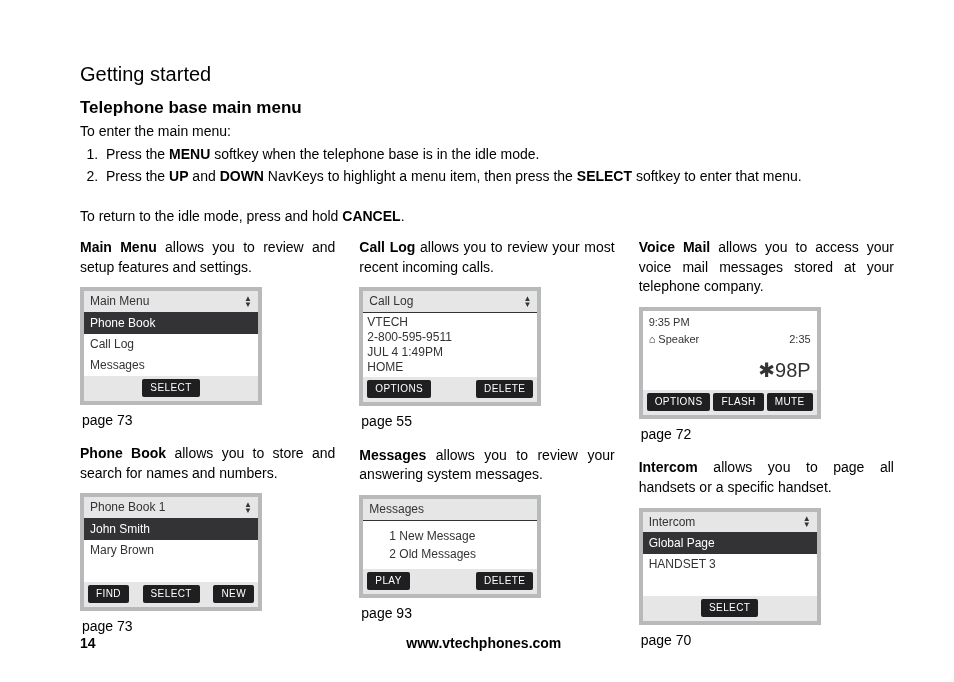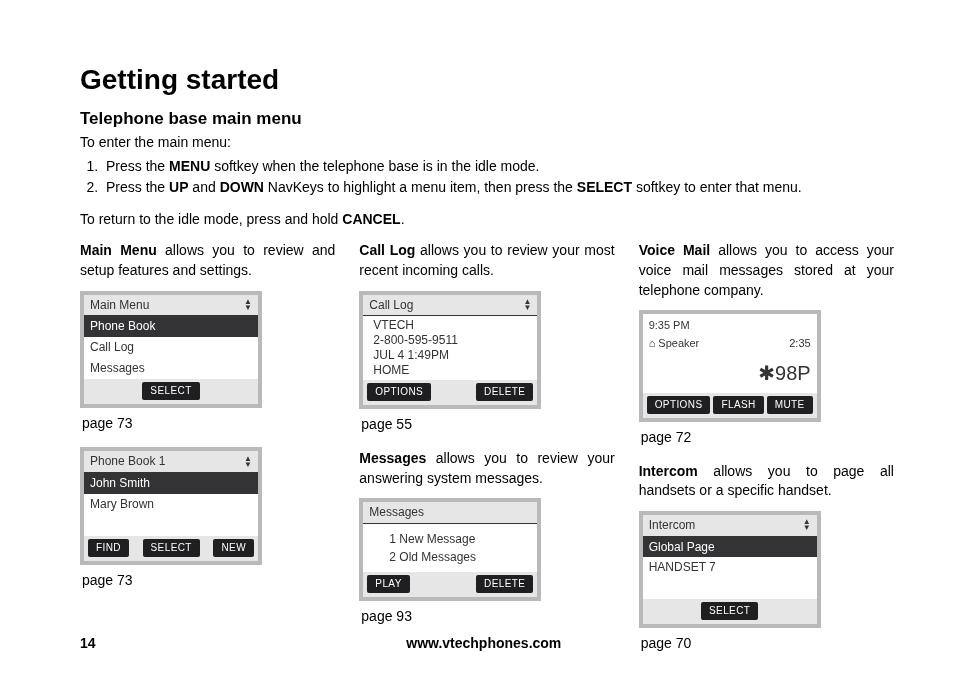--- a/index.html
+++ b/index.html
@@ -7,24 +7,24 @@
     font-family: Arial, Helvetica, sans-serif;
     width: 954px;
     height: 682px;
     background: #fff;
     color: #000;
     font-size: 14px;
     line-height: 1.4;
     padding: 60px 60px 20px 80px;
     position: relative;
   }
-  h1 { font-size: 28px; font-weight: bold; margin-bottom: 8px; }
+  h1 { font-size: 20px; font-weight: normal; margin-bottom: 8px; }
   h2 { font-size: 17px; font-weight: bold; margin-bottom: 2px; }
   .intro { margin-bottom: 4px; }
-  ol { margin-left: 22px; margin-bottom: 12px; }
+  ol { margin-left: 22px; margin-bottom: 20px; }
   ol li { margin-bottom: 2px; padding-left: 4px; }
   .underline { }
   .columns {
     display: flex;
     gap: 24px;
     margin-top: 12px;
   }
   .col { flex: 1; min-width: 0; }
   .desc { font-size: 14px; margin-bottom: 10px; text-align: justify; }
   .desc b { font-weight: bold; }
@@ -127,20 +127,21 @@
         <div class="row selected">Phone Book</div>
         <div class="row">Call Log</div>
         <div class="row">Messages</div>
       </div>
       <div class="softkeys">
         <span class="softkey">SELECT</span>
       </div>
     </div>
     <p class="page-ref">page 73</p>
 
+    <p class="desc"><b>Phone Book</b><span> allows you to store and search for names and numbers.</span></p>
 
     <div class="screen">
       <div class="screen-title">
         <span>Phone Book     1</span>
         <span class="arrows">
             <span>▲</span>
             <span>▼</span>
           </span>
       </div>
       <div class="screen-body">
@@ -161,21 +162,21 @@
     <p class="desc"><b>Call Log</b><span> allows you to review your most recent incoming calls.</span></p>
 
     <div class="screen">
       <div class="screen-title">
         <span>Call Log</span>
         <span class="arrows">
             <span>▲</span>
             <span>▼</span>
           </span>
       </div>
-      <div class="screen-body" style="padding:2px 10px; line-height:1.25;">
+      <div class="screen-body" style="padding:2px 4px; line-height:1.25;">
         <div>VTECH</div>
         <div>2-800-595-9511</div>
         <div>JUL 4   1:49PM</div>
         <div>HOME</div>
       </div>
       <div class="softkeys split">
         <span class="softkey">OPTIONS</span>
         <span class="softkey">DELETE</span>
       </div>
     </div>
@@ -227,21 +228,21 @@
     <div class="screen">
       <div class="screen-title">
         <span>Intercom</span>
         <span class="arrows">
             <span>▲</span>
             <span>▼</span>
           </span>
       </div>
       <div class="screen-body">
         <div class="row selected">Global Page</div>
-        <div class="row">HANDSET 7</div>
+        <div class="row">HANDSET 3</div>
         <div class="row">&nbsp;</div>
       </div>
       <div class="softkeys">
         <span class="softkey">SELECT</span>
       </div>
     </div>
     <p class="page-ref">page 70</p>
   </div>
 
 </div>

